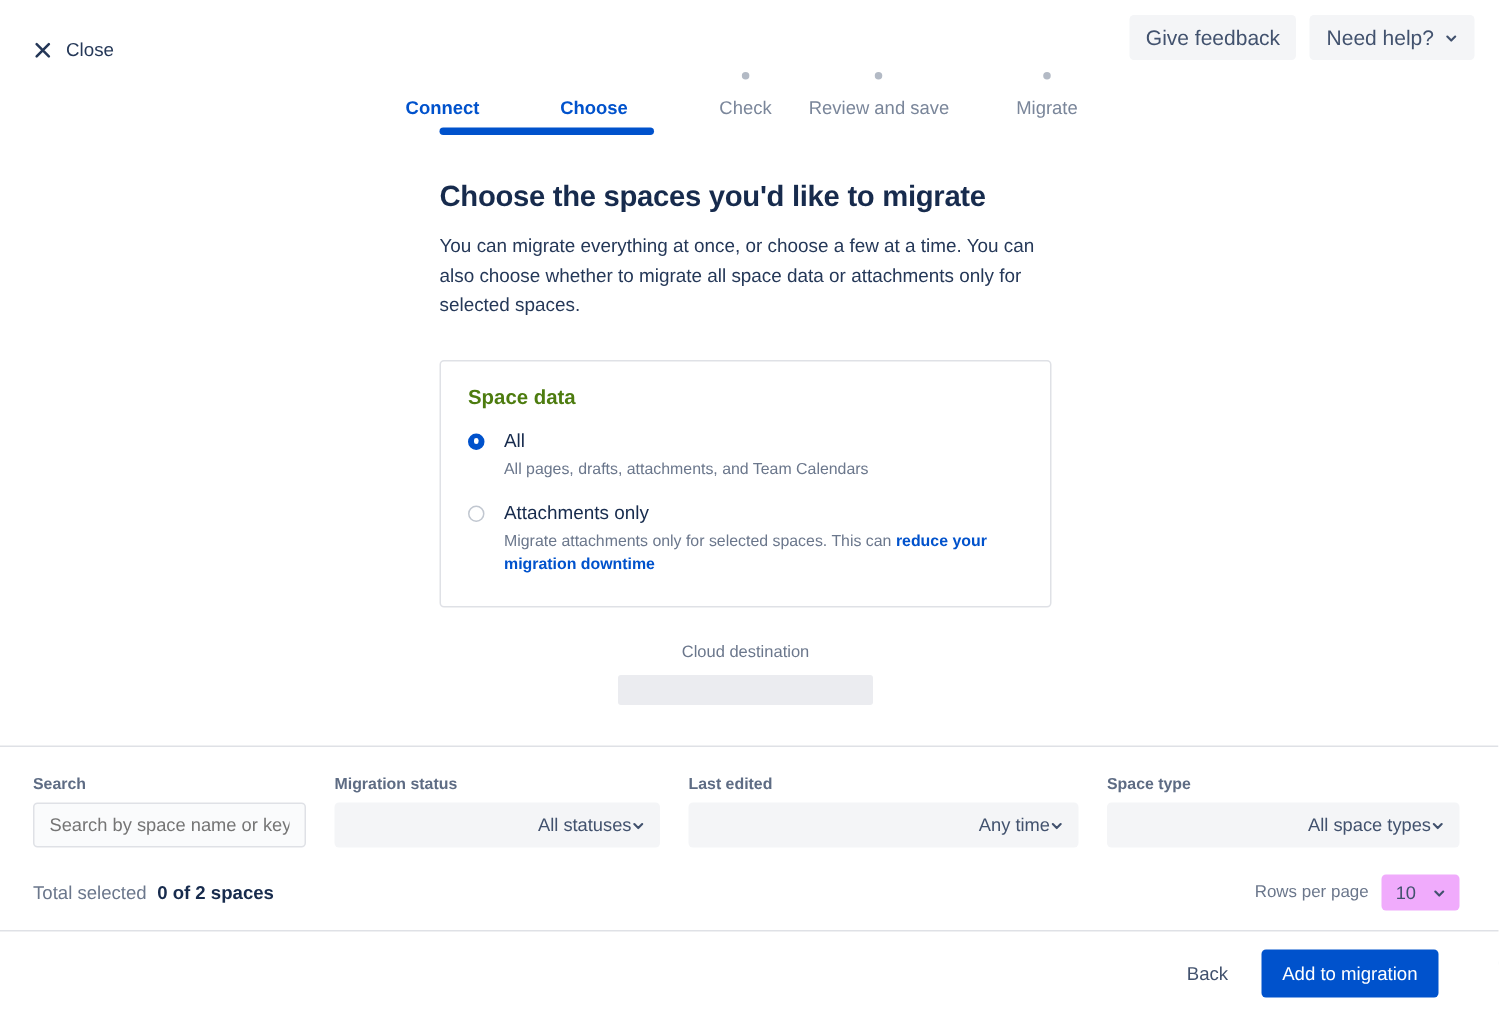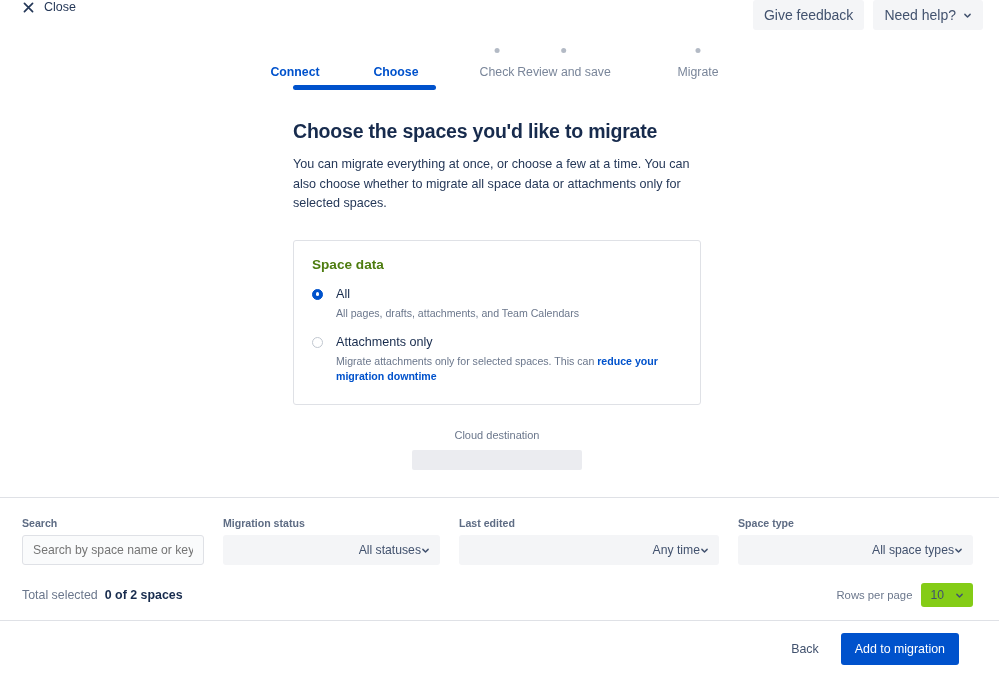--- a/index.html
+++ b/index.html
@@ -7,21 +7,21 @@
     width: 999px; height: 676px;
     background: #ffffff;
     font-family: "Liberation Sans", sans-serif;
     color: #172B4D;
     overflow: hidden;
   }
 
   
   .topbar {
     height: 40px;
-    display: flex; align-items: flex-start; justify-content: space-between;
+    display: flex; align-items: flex-end; justify-content: space-between;
     padding: 0 16px 0 22px;
   }
   .close-btn {
     display: flex; align-items: center; gap: 9px;
     font-size: 12.5px; color: #253858; cursor: pointer;
     background: none; border: none; font-family: inherit;
   }
   .x-icon { width: 13px; height: 13px; display: block; }
   .topbar-right { display: flex; align-items: center; gap: 9px; }
   .ghost-btn {
@@ -143,21 +143,21 @@
   
   .total-row {
     display: flex; align-items: center; justify-content: space-between;
     padding: 18px 26px 0 22px;
   }
   .total-left { font-size: 12.4px; color: #6B778C; }
   .total-left b { color: #172B4D; margin-left: 7px; }
   .rpp { display: flex; align-items: center; gap: 9px; }
   .rpp-label { font-size: 11.3px; color: #6B778C; }
   .rpp-sel {
-    background: #84cc16; border-radius: 3px;
+    background: #f0abfc; border-radius: 3px;
     padding: 5px 9px; font-size: 12.2px; color: #42526E;
     display: flex; align-items: center; gap: 11px; cursor: pointer;
   }
 
   
   table { width: 100%; border-collapse: collapse; margin-top: 13px; }
   thead th {
     font-size: 10.7px; font-weight: bold; color: #5E6C84;
     text-align: left; padding: 0 0 9px 0;
     border-bottom: 2px solid #DFE1E6;
@@ -255,21 +255,21 @@
     <div class="label">Choose</div>
   </div>
 
   <div class="step" style="left:497px">
     <div class="marker-wrap">
         <span class="dot"></span>
       </div>
     <div class="label">Check</div>
   </div>
 
-  <div class="step" style="left:564px">
+  <div class="step" style="left:586px">
     <div class="marker-wrap">
         <span class="dot"></span>
       </div>
     <div class="label">Review and save</div>
   </div>
 
   <div class="step" style="left:698px">
     <div class="marker-wrap">
         <span class="dot"></span>
       </div>

